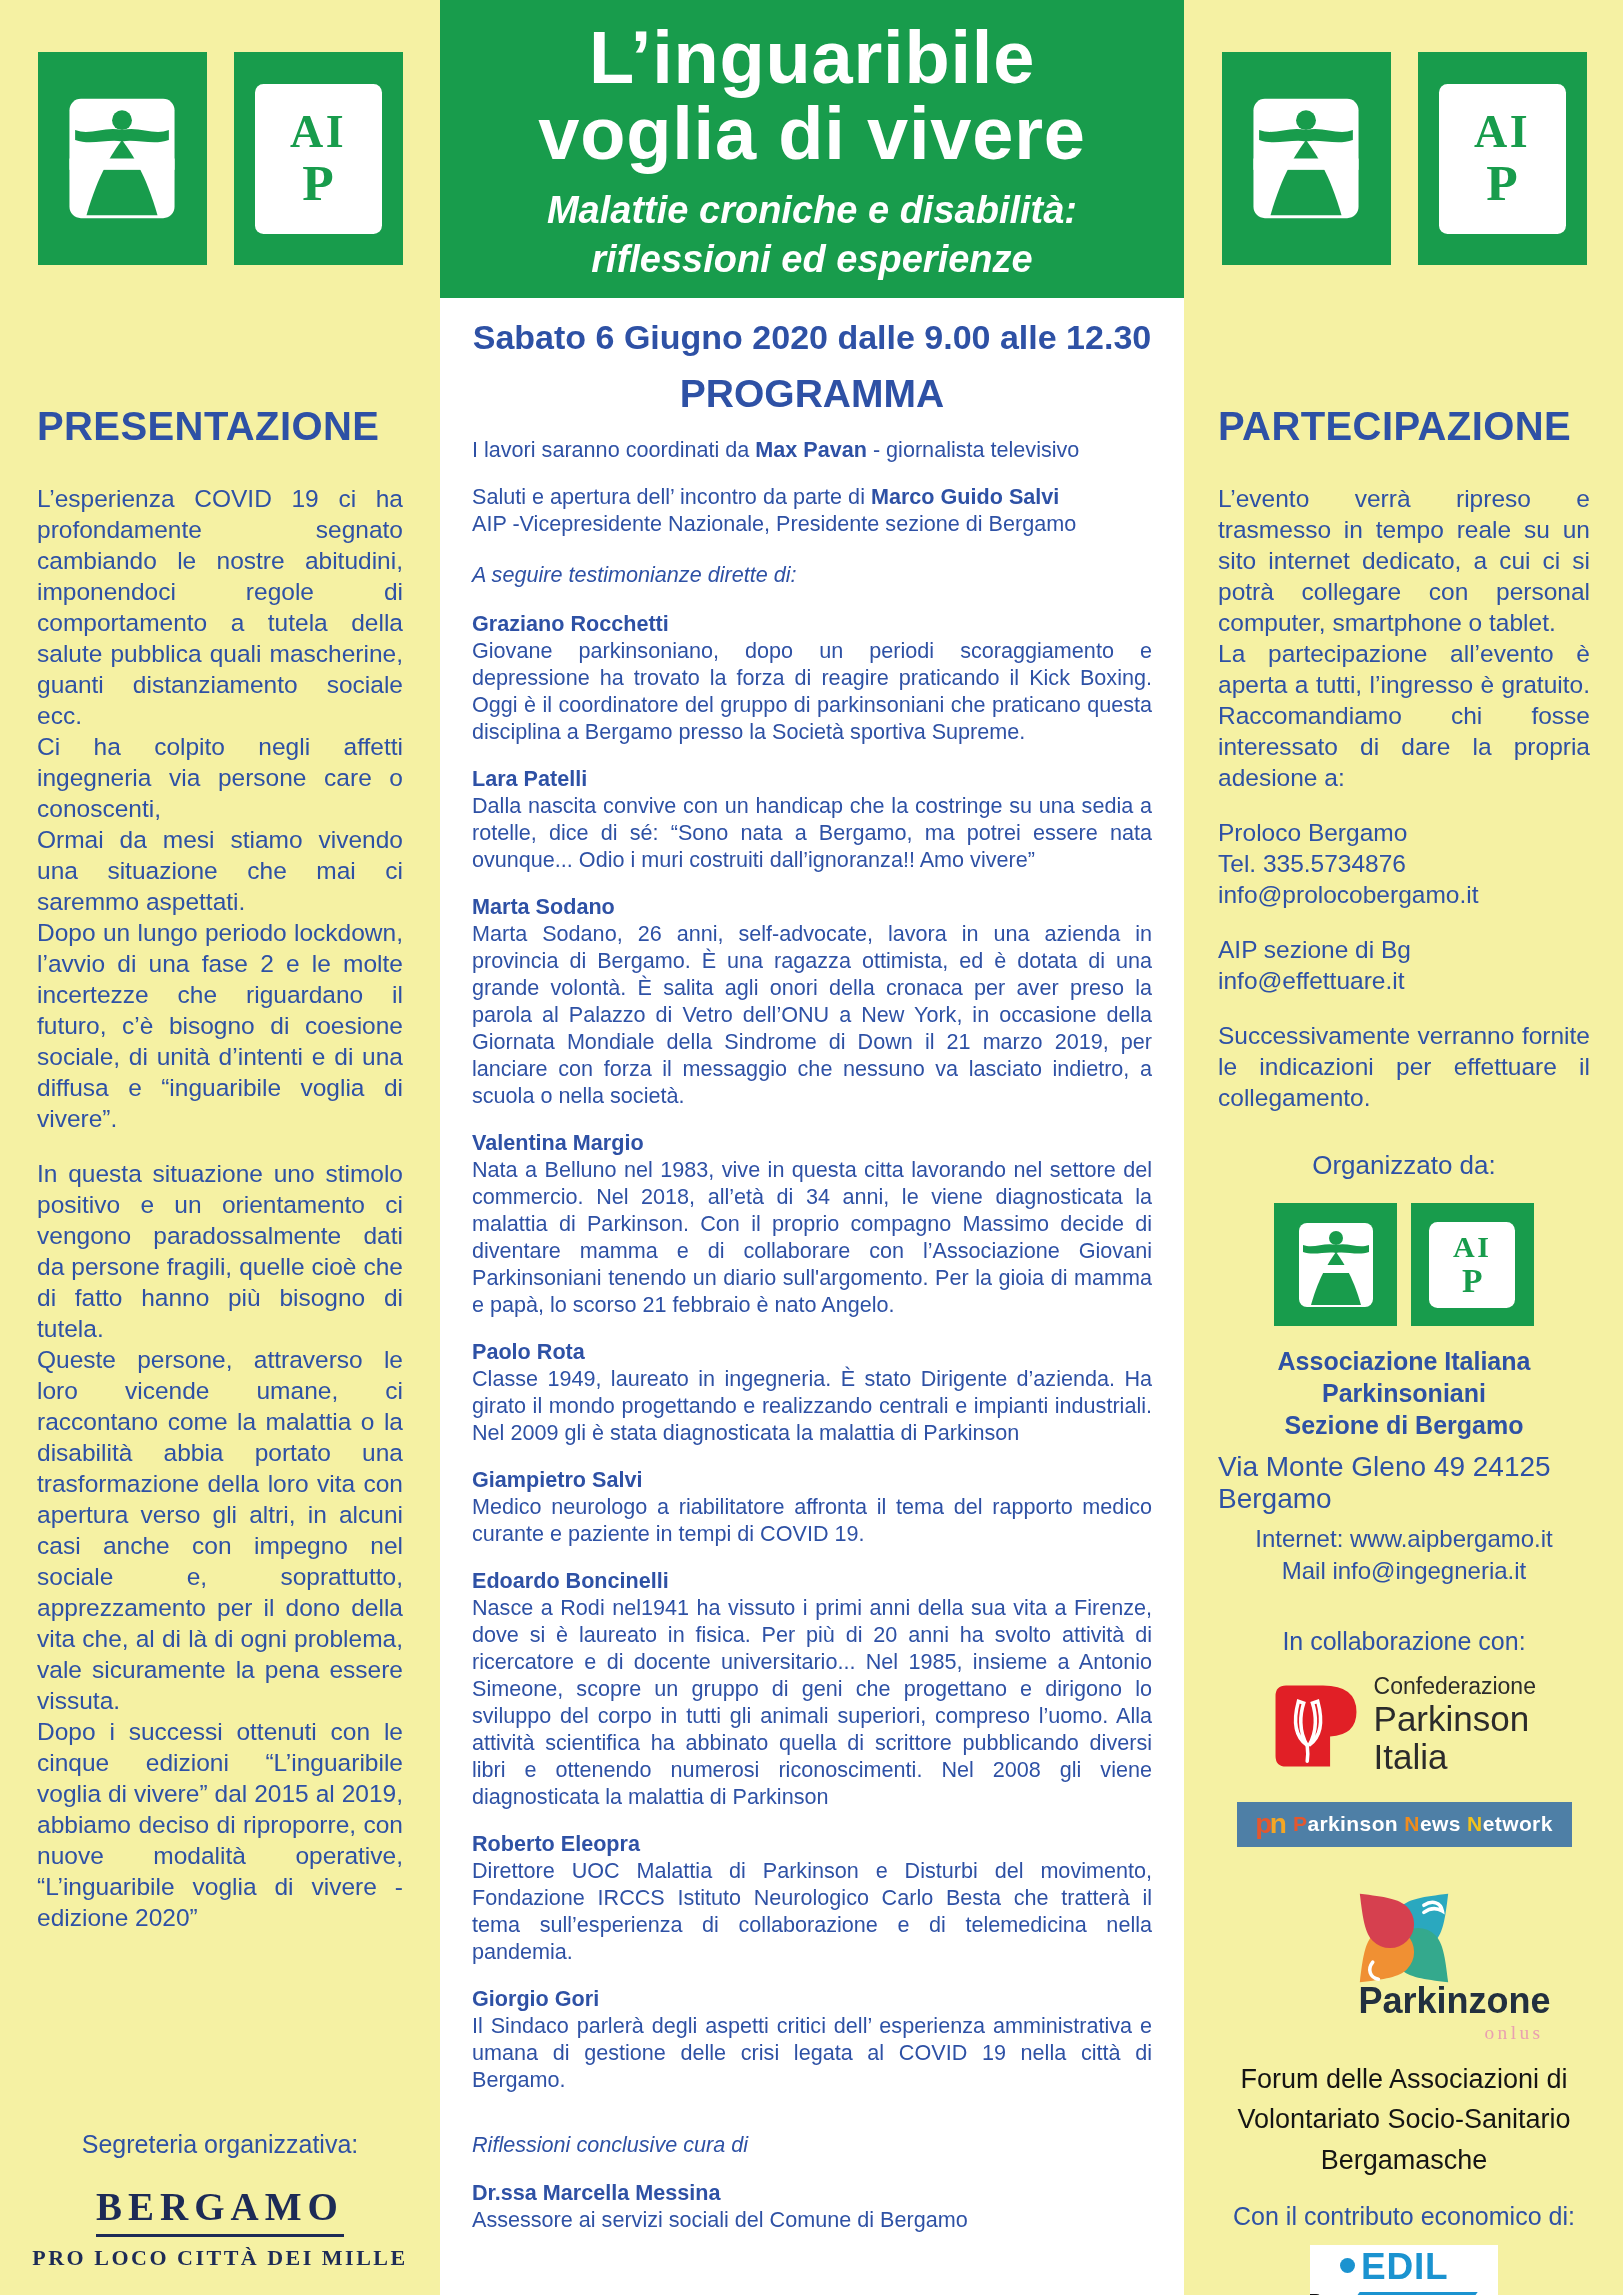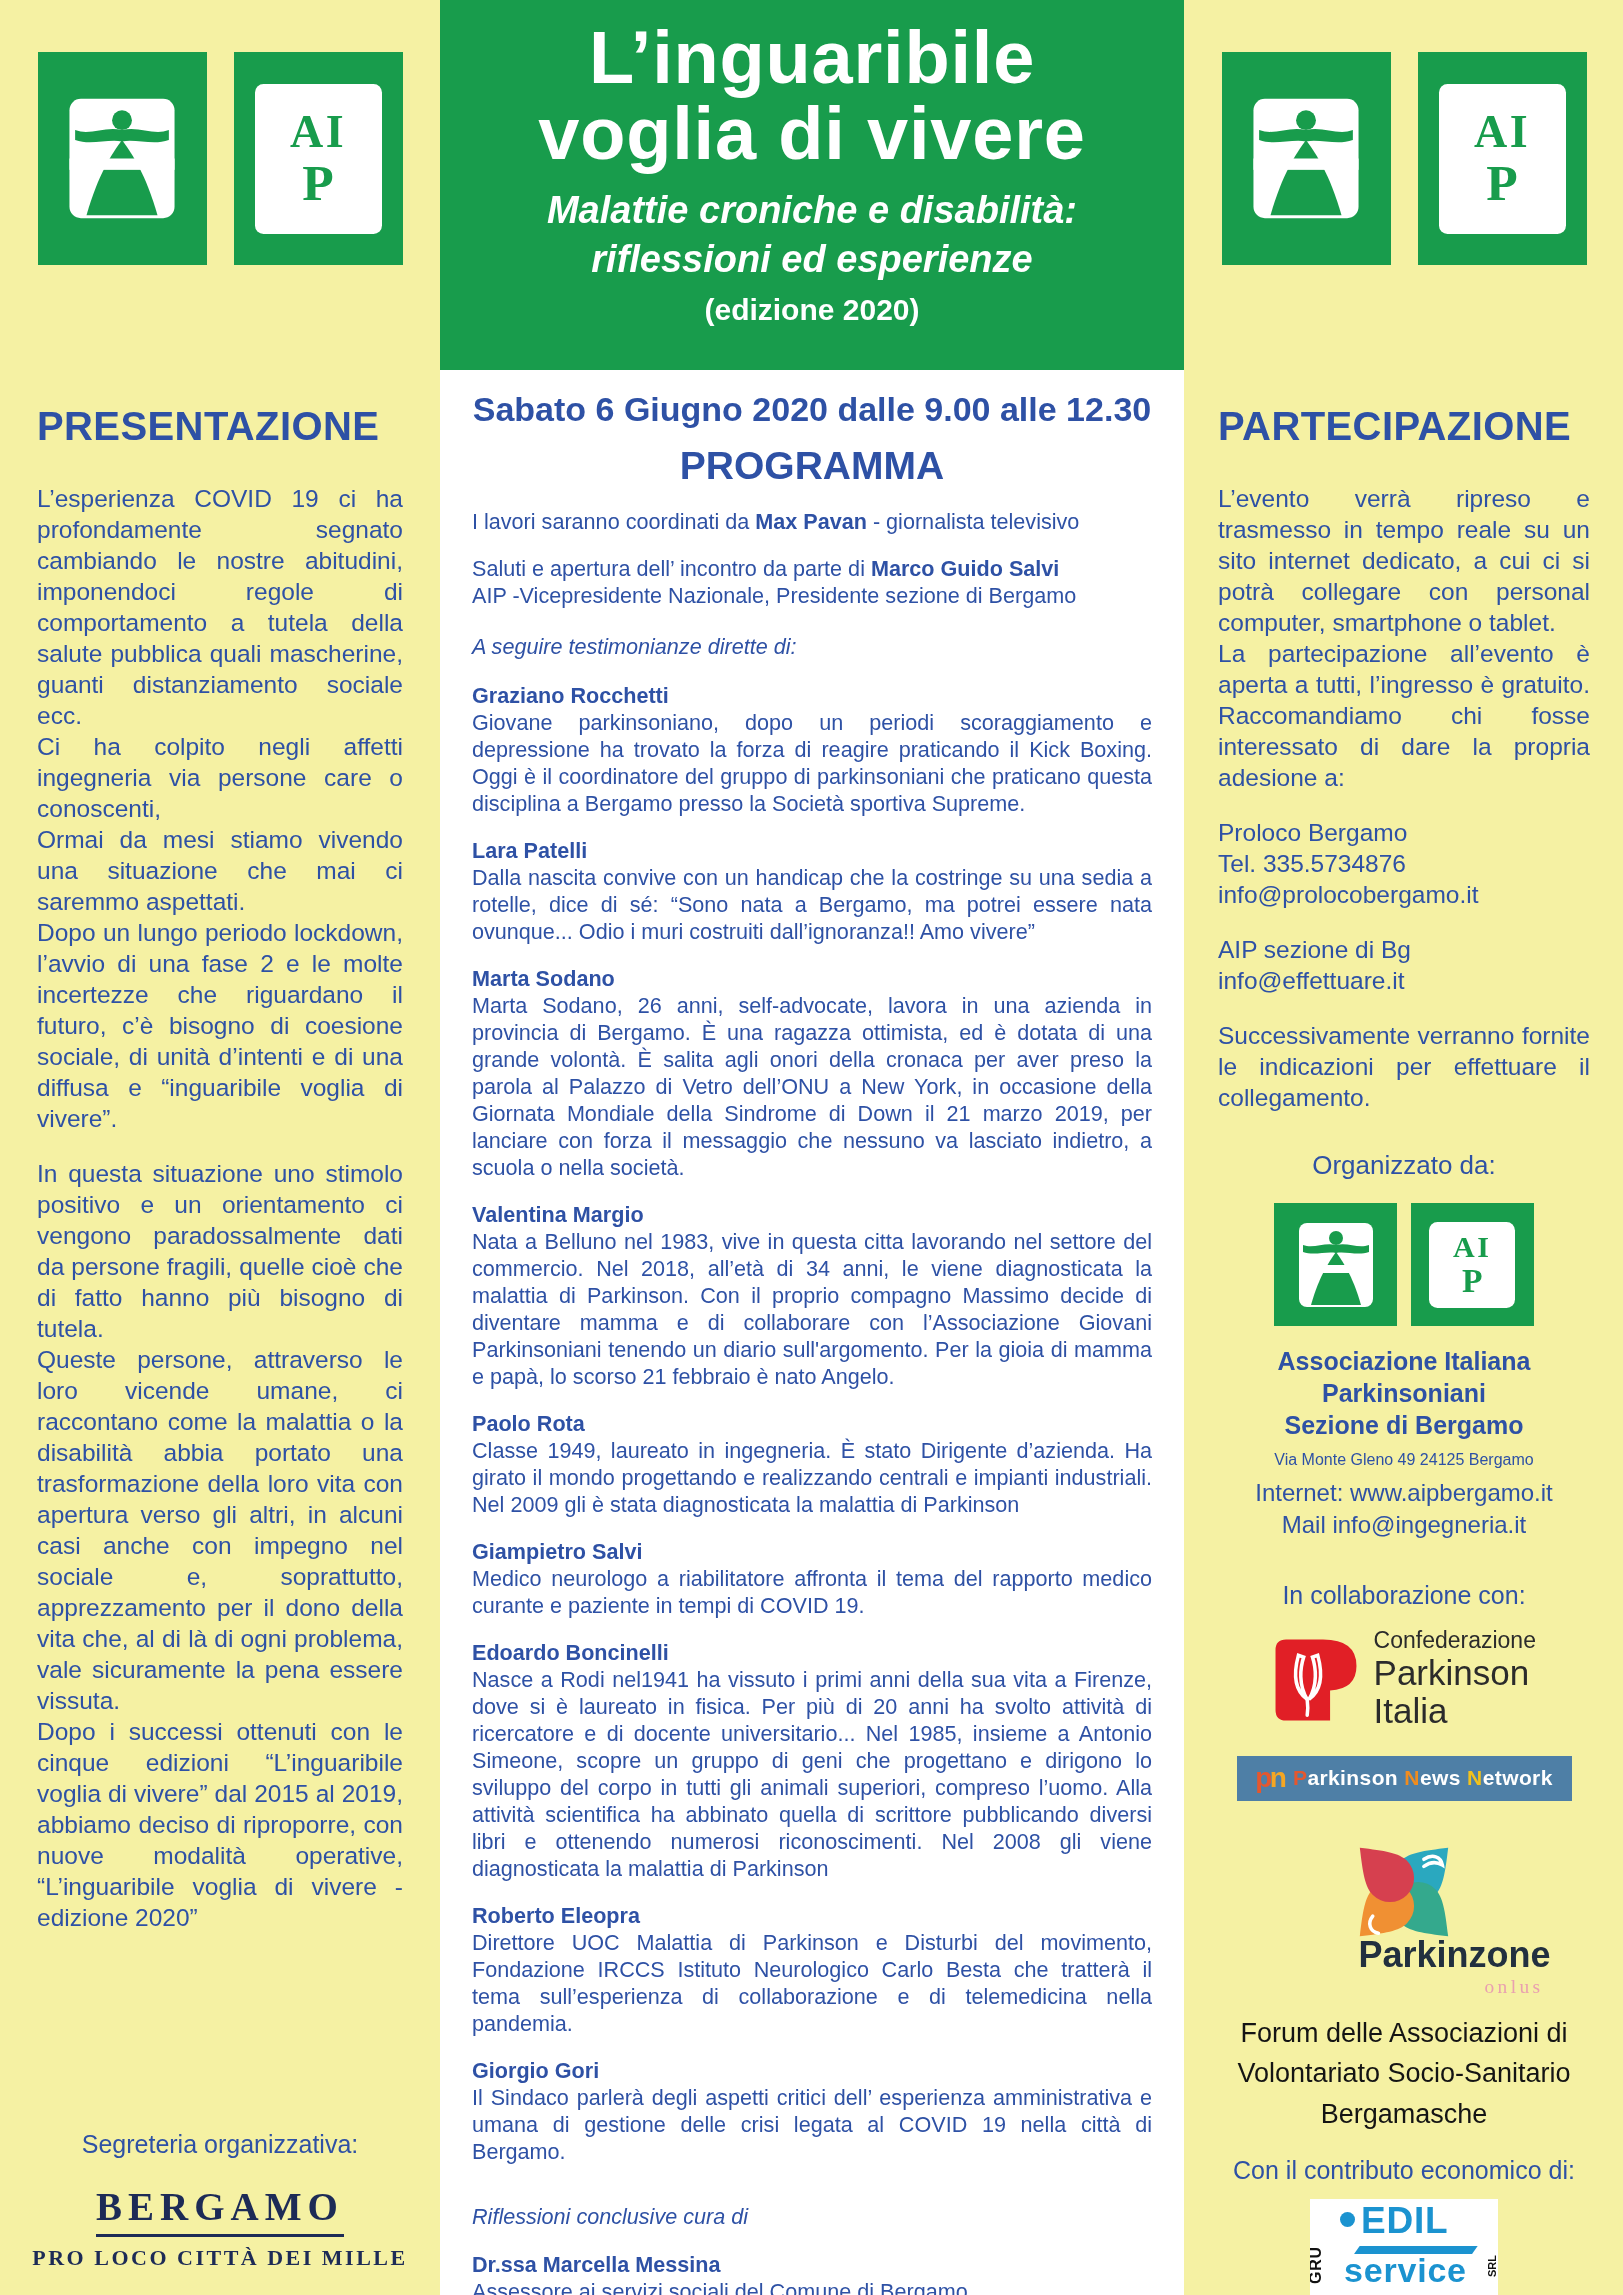--- a/index.html
+++ b/index.html
@@ -32,21 +32,21 @@
   .preline{white-space:pre-line;}
   .contact{color:#2E51A5;font-size:24.5px;line-height:31px;margin-top:24px;}
 
   
   .secretariat{position:absolute;left:0;right:0;bottom:24px;text-align:center;}
   .secretariat-label{color:#2E51A5;font-size:25px;margin-bottom:25px;}
   .bergamo-title{display:inline-block;font-family:"Liberation Serif",serif;font-weight:bold;color:#1D2B56;font-size:39px;letter-spacing:6px;border-bottom:3.4px solid #1D2B56;padding-bottom:5px;}
   .bergamo-sub{font-family:"Liberation Serif",serif;font-weight:bold;color:#1D2B56;font-size:22px;letter-spacing:2.5px;margin-top:8.5px;}
 
   
-  .banner{height:370px;background:#189C4C;color:#fff;text-align:center;padding-top:20px;}
+  .banner{height:298px;background:#189C4C;color:#fff;text-align:center;padding-top:20px;}
   .banner-title{font-size:74px;font-weight:800;line-height:1.03;letter-spacing:0.8px;}
   .banner-sub{font-style:italic;font-weight:bold;font-size:38px;line-height:1.3;margin-top:13.5px;}
   .banner-edition{font-weight:bold;font-size:30px;margin-top:8.5px;}
 
   
   .program{padding:20px 32px 0 32px;color:#2E51A5;}
   .program-date{text-align:center;font-size:34px;font-weight:800;}
   .program-heading{text-align:center;font-size:39px;font-weight:800;margin-top:15px;}
   .intro-line{margin:20px 0 0 0;font-size:21.6px;line-height:27px;}
   .testimonials{font-style:italic;margin-top:25px;font-size:21.6px;}
@@ -55,21 +55,21 @@
   .speaker-bio{font-size:21.6px;line-height:27px;text-align:justify;}
   .conclusions-label{font-style:italic;margin-top:39px;font-size:21.6px;}
   .conclusion{margin-top:18.6px;}
   .conclusion-name{font-weight:800;font-size:21.6px;line-height:27px;}
   .conclusion-role{font-size:21.6px;line-height:27px;}
 
   
   .org-label{text-align:center;color:#2E51A5;font-size:26px;margin-top:37px;}
   .org-logos{display:flex;justify-content:center;gap:13.5px;margin-top:22px;}
   .org-name{text-align:center;color:#2E51A5;font-weight:800;font-size:25px;line-height:1.28;margin-top:18.6px;}
-  .org-addr{text-align:center;color:#2E51A5;font-size:16px;margin-top:10px;}
+  .org-addr{text-align:left;color:#2E51A5;font-size:28px;margin-top:10px;}
   .org-net{text-align:center;color:#2E51A5;font-size:24px;line-height:1.32;margin-top:8.5px;}
 
   .collab-label{text-align:center;color:#2E51A5;font-size:25px;margin-top:41px;}
   .cpi{display:flex;align-items:center;justify-content:center;gap:13.5px;margin-top:18px;}
   .cpi-mark{width:88px;height:88px;flex:0 0 auto;}
   .cpi-text{color:#2B2B2B;text-align:left;line-height:1.1;}
   .cpi-line1{font-size:23px;}
   .cpi-line2{font-size:35px;}
   .cpi-line3{font-size:35px;}
 

